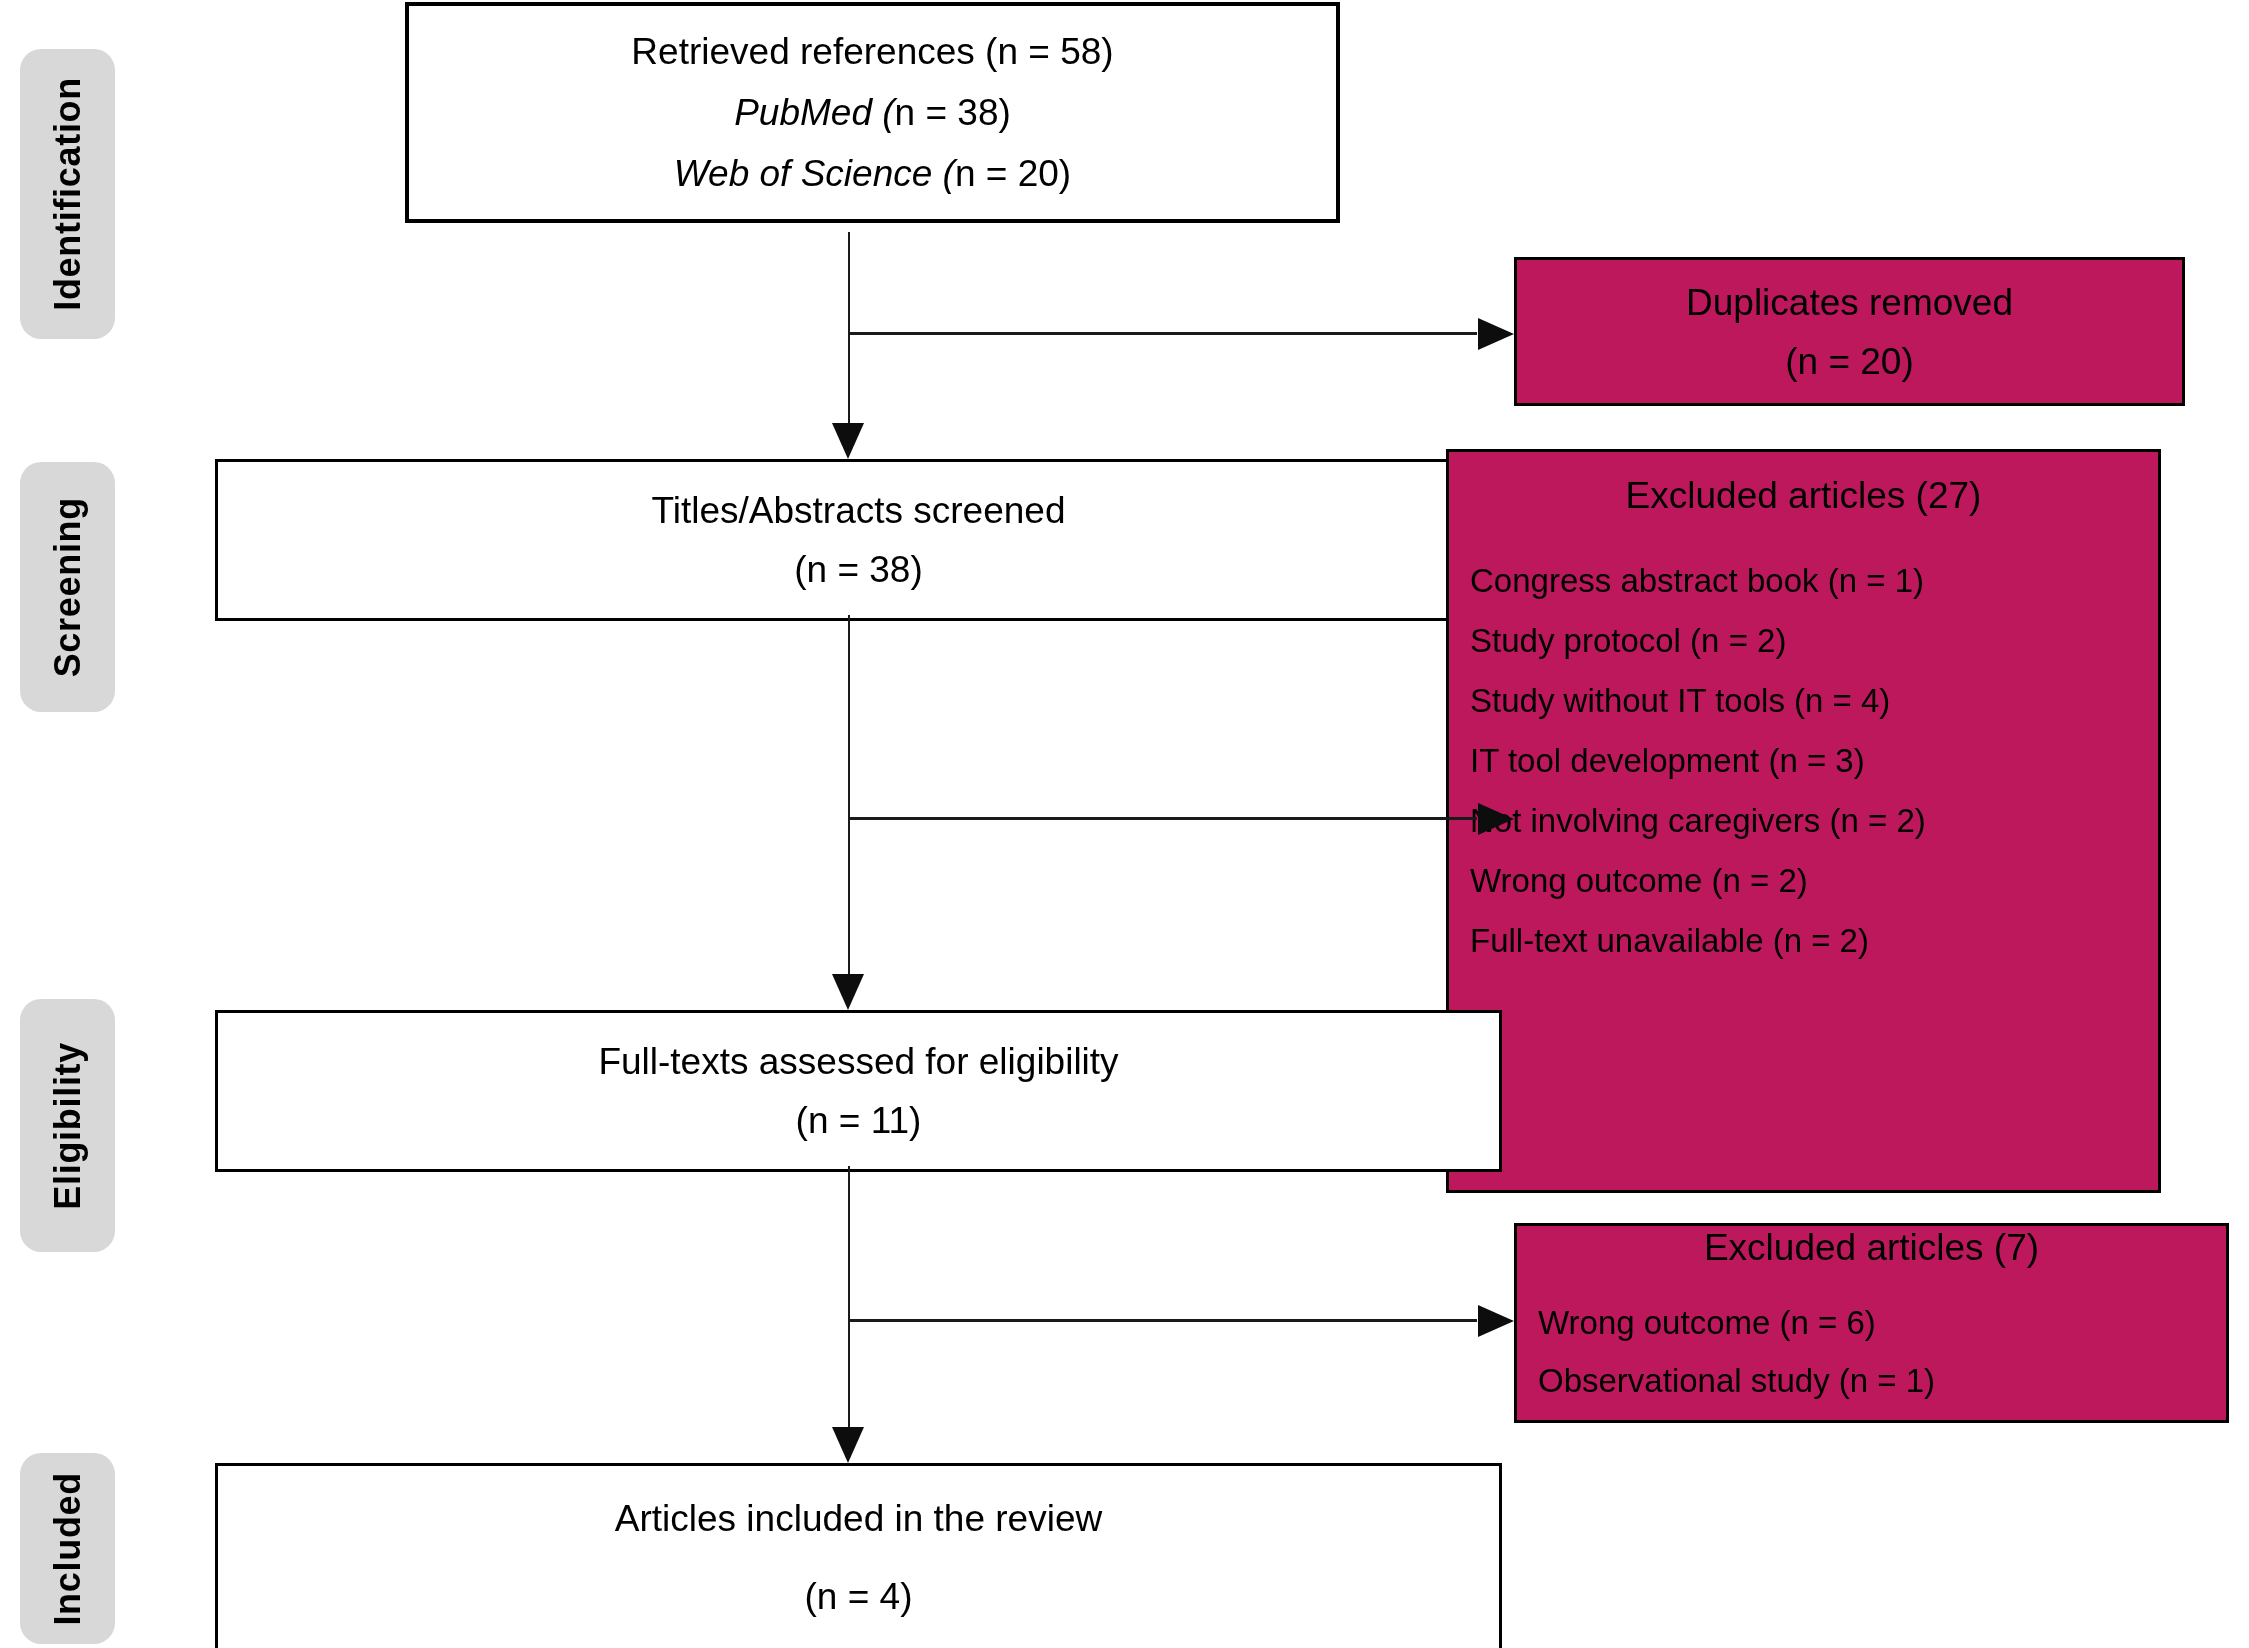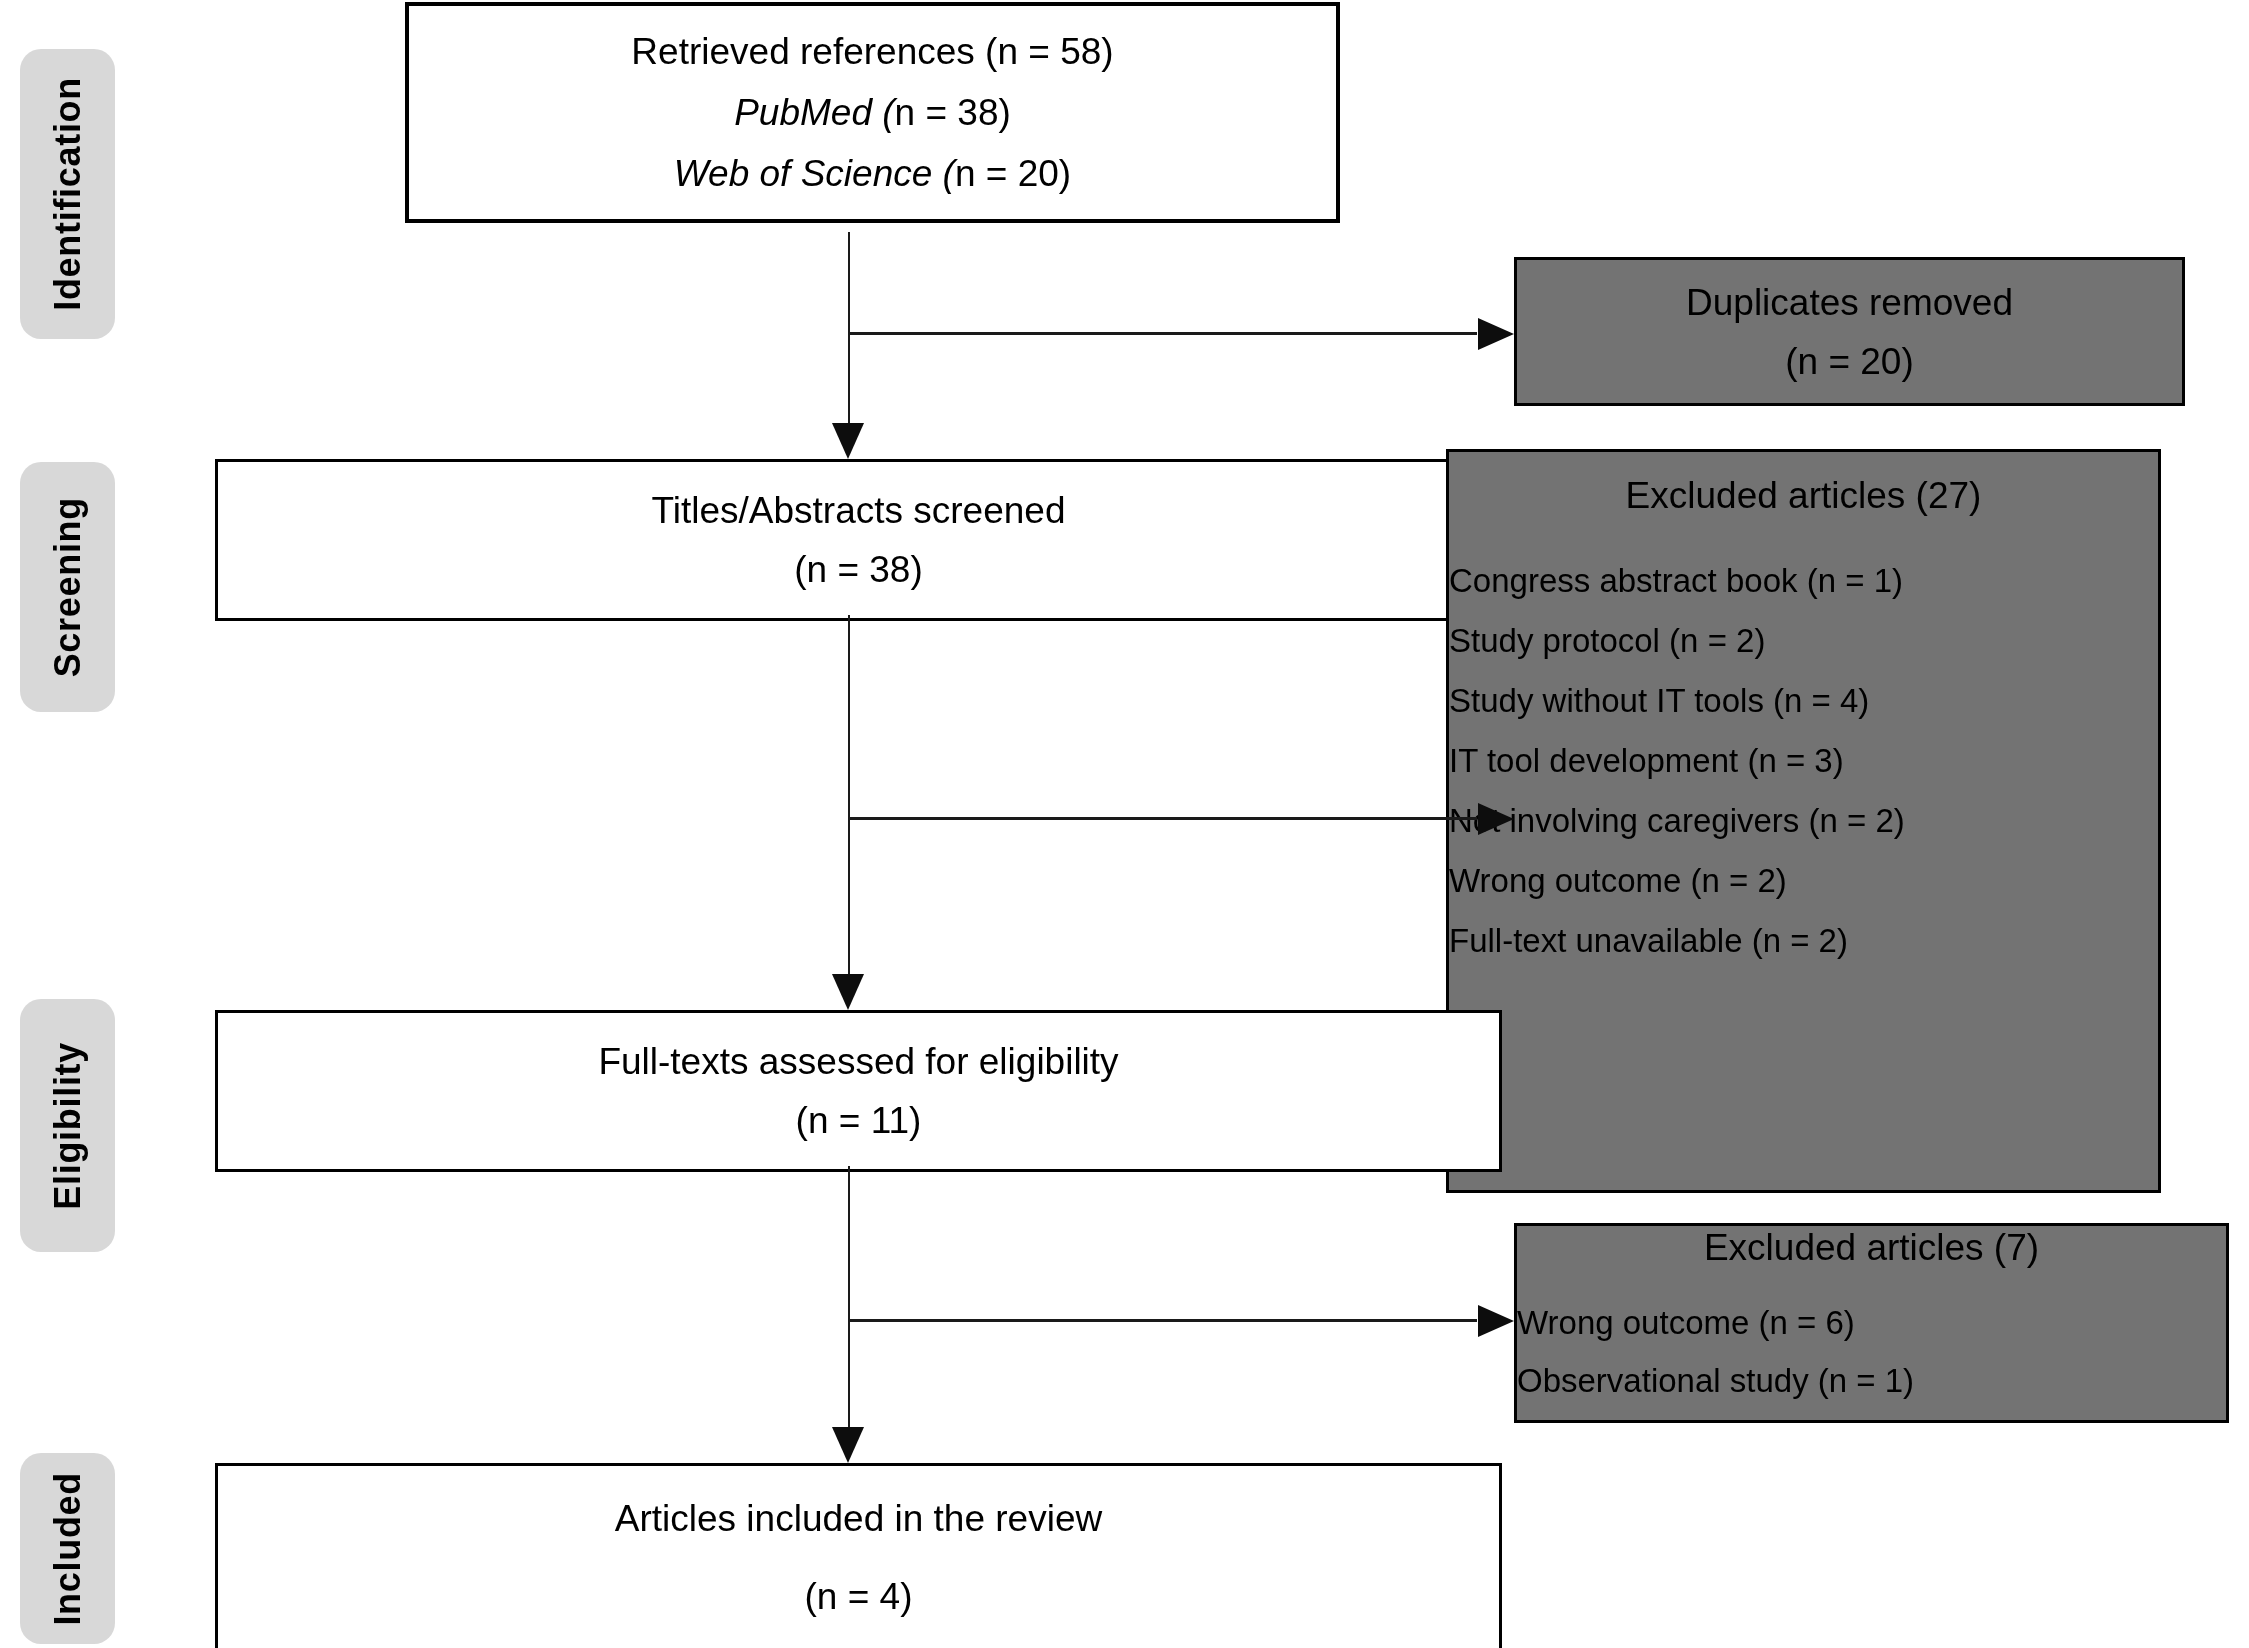--- a/index.html
+++ b/index.html
@@ -61,29 +61,30 @@
   #box-screened  { left: 215px; top: 459px;  width: 1281px; height: 156px; }
   #box-fulltexts { left: 215px; top: 1010px; width: 1281px; height: 156px; align-items: center; }
   #box-included  { left: 215px; top: 1463px; width: 1281px; height: 184px;
                    line-height: 44px; gap: 34px; }
 
   .it { font-style: italic; }
 
   
   .sidebox {
     position: absolute;
-    background: #737373;
+    background: #be185d;
     border: 3.7px solid #000;
   }
   .sidebox .sidetitle {
     text-align: center;
     font-size: 37px;
     line-height: 44px;
   }
   .sidebox .itemlist {
+    padding-left: 21px;
     font-size: 33px;
   }
   #box-duplicates {
     left: 1514px; top: 257px; width: 665px; height: 143px;
     display: flex; flex-direction: column; align-items: center; justify-content: center;
     text-align: center; font-size: 37px; line-height: 59px;
   }
   #box-excluded27 { left: 1446px; top: 449px;  width: 709px; height: 738px; }
   #box-excluded27 .sidetitle { margin-top: 22px; }
   #box-excluded27 .itemlist  { margin-top: 33px; line-height: 60px; }

